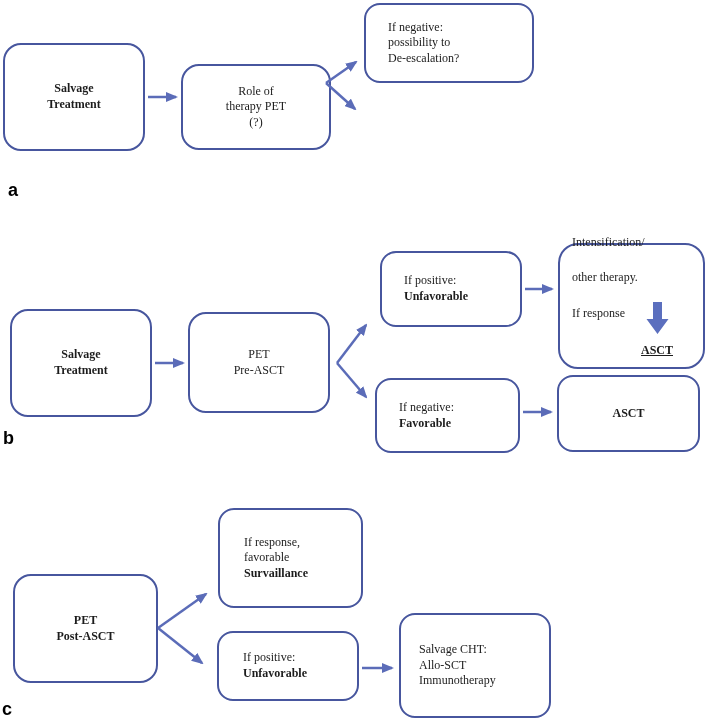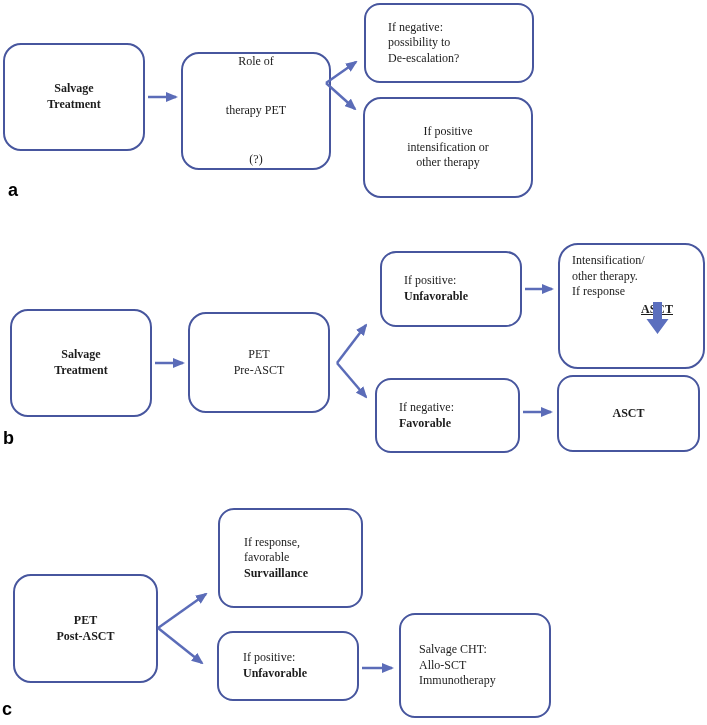--- a/index.html
+++ b/index.html
@@ -52,29 +52,29 @@
   .underline { }
   .panel-label {
     position: absolute;
     font-family: "Liberation Sans", sans-serif;
     font-weight: bold;
     font-size: 18px;
     color: #000000;
   }
   
   .box-a-salvage   { left: 3px;   top: 43px;  width: 142px; height: 108px; }
-  .box-a-role      { left: 181px; top: 52px;  width: 150px; height: 118px; justify-content: space-between; }
+  .box-a-role      { left: 181px; top: 64px;  width: 150px; height: 86px; }
   .box-a-negative  { left: 364px; top: 3px;   width: 170px; height: 80px;  padding-left: 22px; border-radius: 16px; }
   .box-a-positive  { left: 363px; top: 97px;  width: 170px; height: 101px; }
   .label-a { left: 8px;  top: 180px; }
   
   .box-b-salvage   { left: 10px;  top: 309px; width: 142px; height: 108px; }
   .box-b-pet       { left: 188px; top: 312px; width: 142px; height: 101px; }
   .box-b-positive  { left: 380px; top: 251px; width: 142px; height: 76px;  padding-left: 22px; border-radius: 16px; }
-  .box-b-intens    { left: 558px; top: 243px; width: 147px; height: 126px; padding: 8px 12px 8px 12px; justify-content: flex-start; border-radius: 20px; }
+  .box-b-intens    { left: 558px; top: 243px; width: 147px; height: 126px; padding: 8px 12px 8px 12px; justify-content: flex-end; border-radius: 20px; gap: 20px; }
   .box-b-negative  { left: 375px; top: 378px; width: 145px; height: 75px;  padding-left: 22px; border-radius: 16px; }
   .box-b-asct      { left: 557px; top: 375px; width: 143px; height: 77px;  border-radius: 16px; }
   .label-b { left: 3px;  top: 428px; }
   .b4-asct {
     margin-top: 2px;
     align-self: flex-end;
     padding-right: 18px;
     font-weight: bold;
     text-decoration: underline;
   }
@@ -100,25 +100,20 @@
     <div class="line">therapy PET</div>
     <div class="line">(?)</div>
   </div>
 
   <div class="box leftpad box-a-negative">
     <div class="line">If negative:</div>
     <div class="line">possibility to</div>
     <div class="line">De-escalation?</div>
   </div>
 
-  <div class="box center box-a-positive">
-    <div class="line">If positive</div>
-    <div class="line">intensification or</div>
-    <div class="line">other therapy</div>
-  </div>
 
   <div class="panel-label label-a">a</div>
 
   <div class="box center box-b-salvage">
     <div class="line bold">Salvage</div>
     <div class="line bold">Treatment</div>
   </div>
 
   <div class="box center box-b-pet">
     <div class="line">PET</div>

